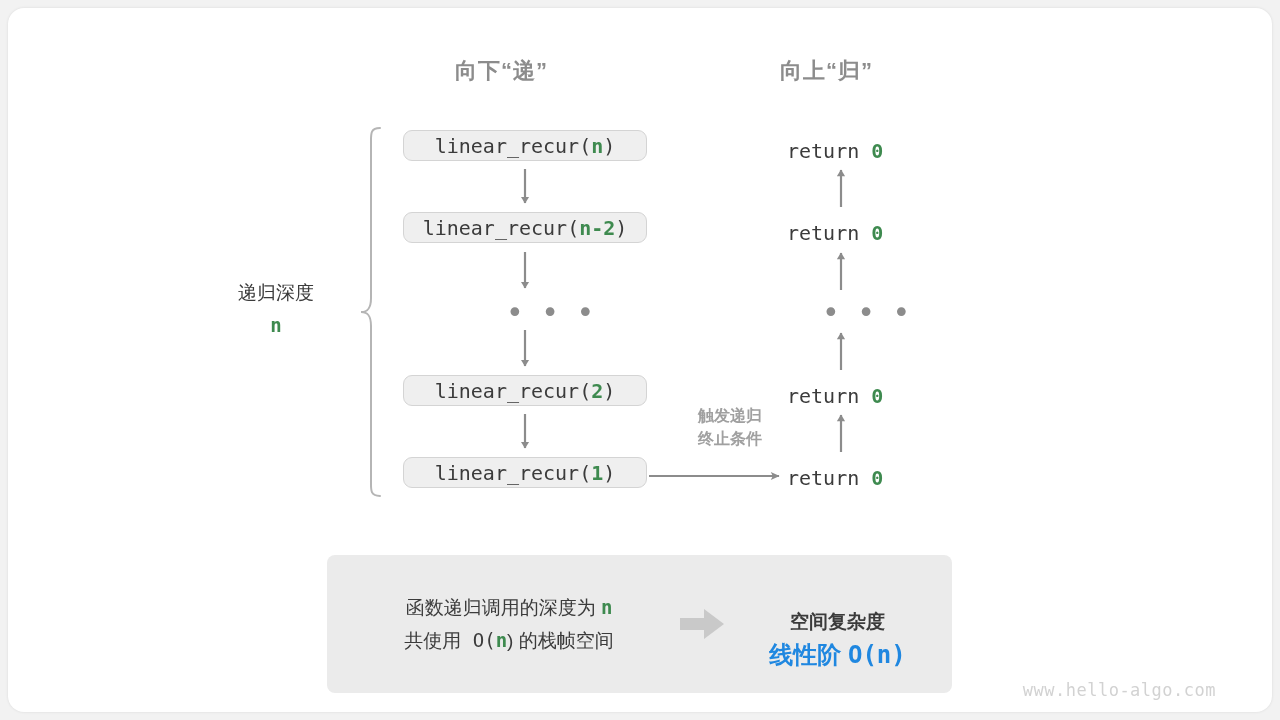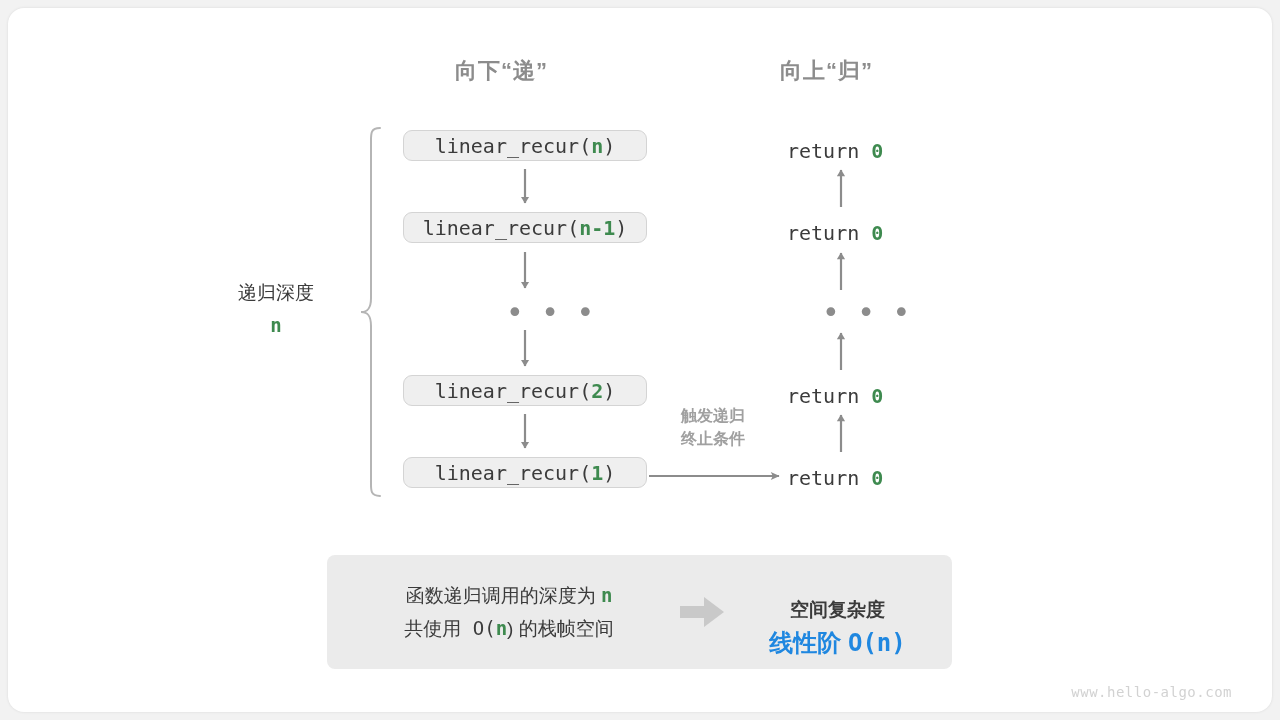--- a/index.html
+++ b/index.html
@@ -130,38 +130,38 @@
     font-weight: bold;
   }
   #ret-1 { left: 787px; top: 139px; }
   #ret-2 { left: 787px; top: 221px; }
   #ret-3 { left: 787px; top: 384px; }
   #ret-4 { left: 787px; top: 466px; }
 
   
   #trigger-note {
     position: absolute;
-    left: 653px;
+    left: 670px;
     top: 404px;
     width: 120px;
     text-align: center;
     font-size: 16px;
     font-weight: bold;
     color: #a0a0a0;
     line-height: 23px;
     white-space: nowrap;
   }
 
   
   #summary {
     position: absolute;
     left: 327px;
     top: 555px;
     width: 625px;
-    height: 114px;
+    height: 138px;
     background: #ebebeb;
     border-radius: 8px;
     display: flex;
     align-items: center;
   }
   #summary-left {
     width: 340px;
     padding-left: 24px;
     box-sizing: border-box;
     text-align: center;
@@ -202,24 +202,24 @@
     color: #1f87e0;
     display: block;
   }
   #summary-right .value .mono {
     font-family: "DejaVu Sans Mono", "Liberation Mono", monospace;
   }
 
   
   #watermark {
     position: absolute;
-    right: 68px;
+    right: 84px;
     bottom: 20px;
     font-family: "DejaVu Sans Mono", "Liberation Mono", monospace;
-    font-size: 14px;
+    font-size: 17px;
     color: #d2d2d2;
     letter-spacing: 0.5px;
     white-space: nowrap;
     margin-left: 12px;
   }
 
   svg { display: block; }
 </style>
 </head>
 <body>
@@ -242,21 +242,21 @@
   </div>
 
   <div class="call-box" id="box-n">
     <span>linear_recur(</span>
       <span class="varn">n</span>
       <span>)</span>
   </div>
 
   <div class="call-box" id="box-n1">
     <span>linear_recur(</span>
-      <span class="varn">n-1</span>
+      <span class="varn">n-2</span>
       <span>)</span>
   </div>
 
   <div class="call-box" id="box-2">
     <span>linear_recur(</span>
       <span class="varn">2</span>
       <span>)</span>
   </div>
 
   <div class="call-box" id="box-1">

